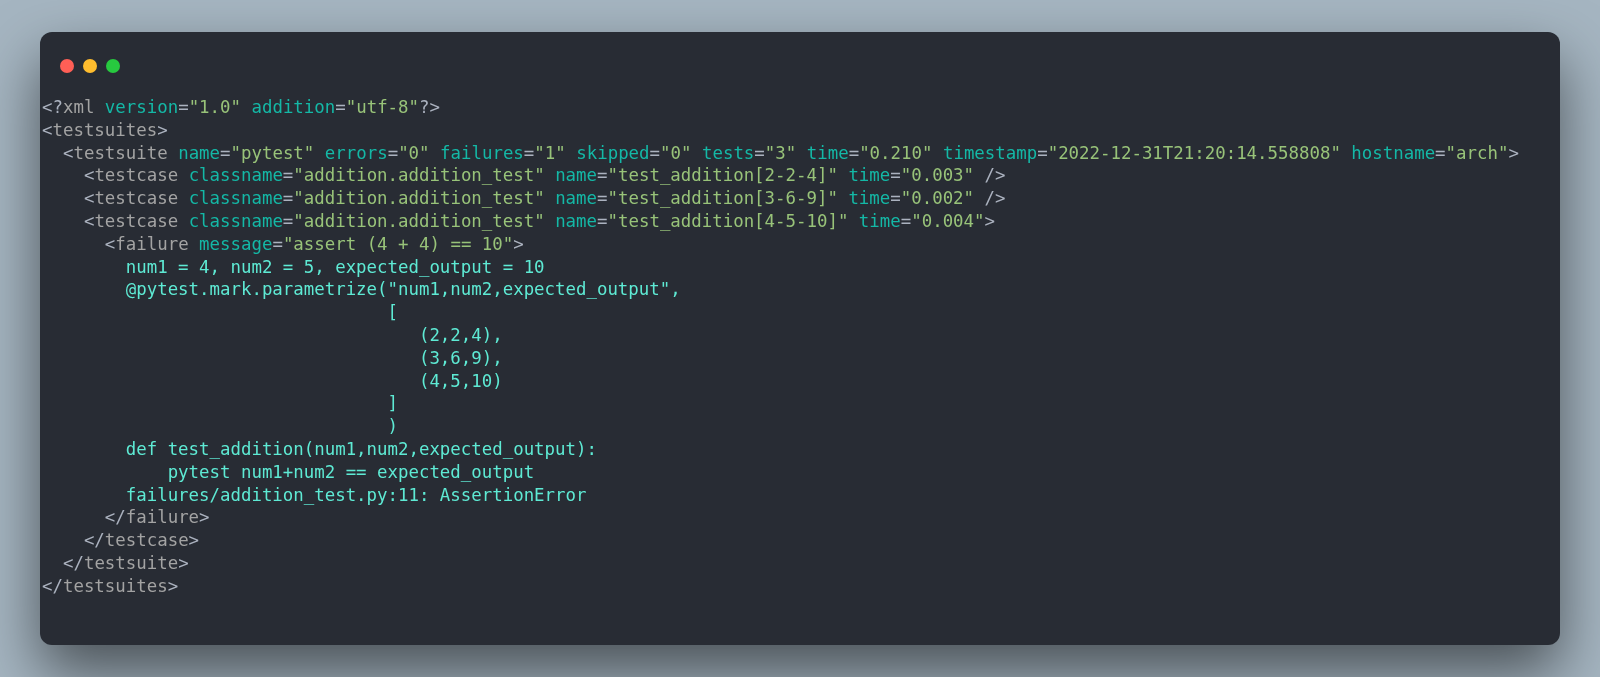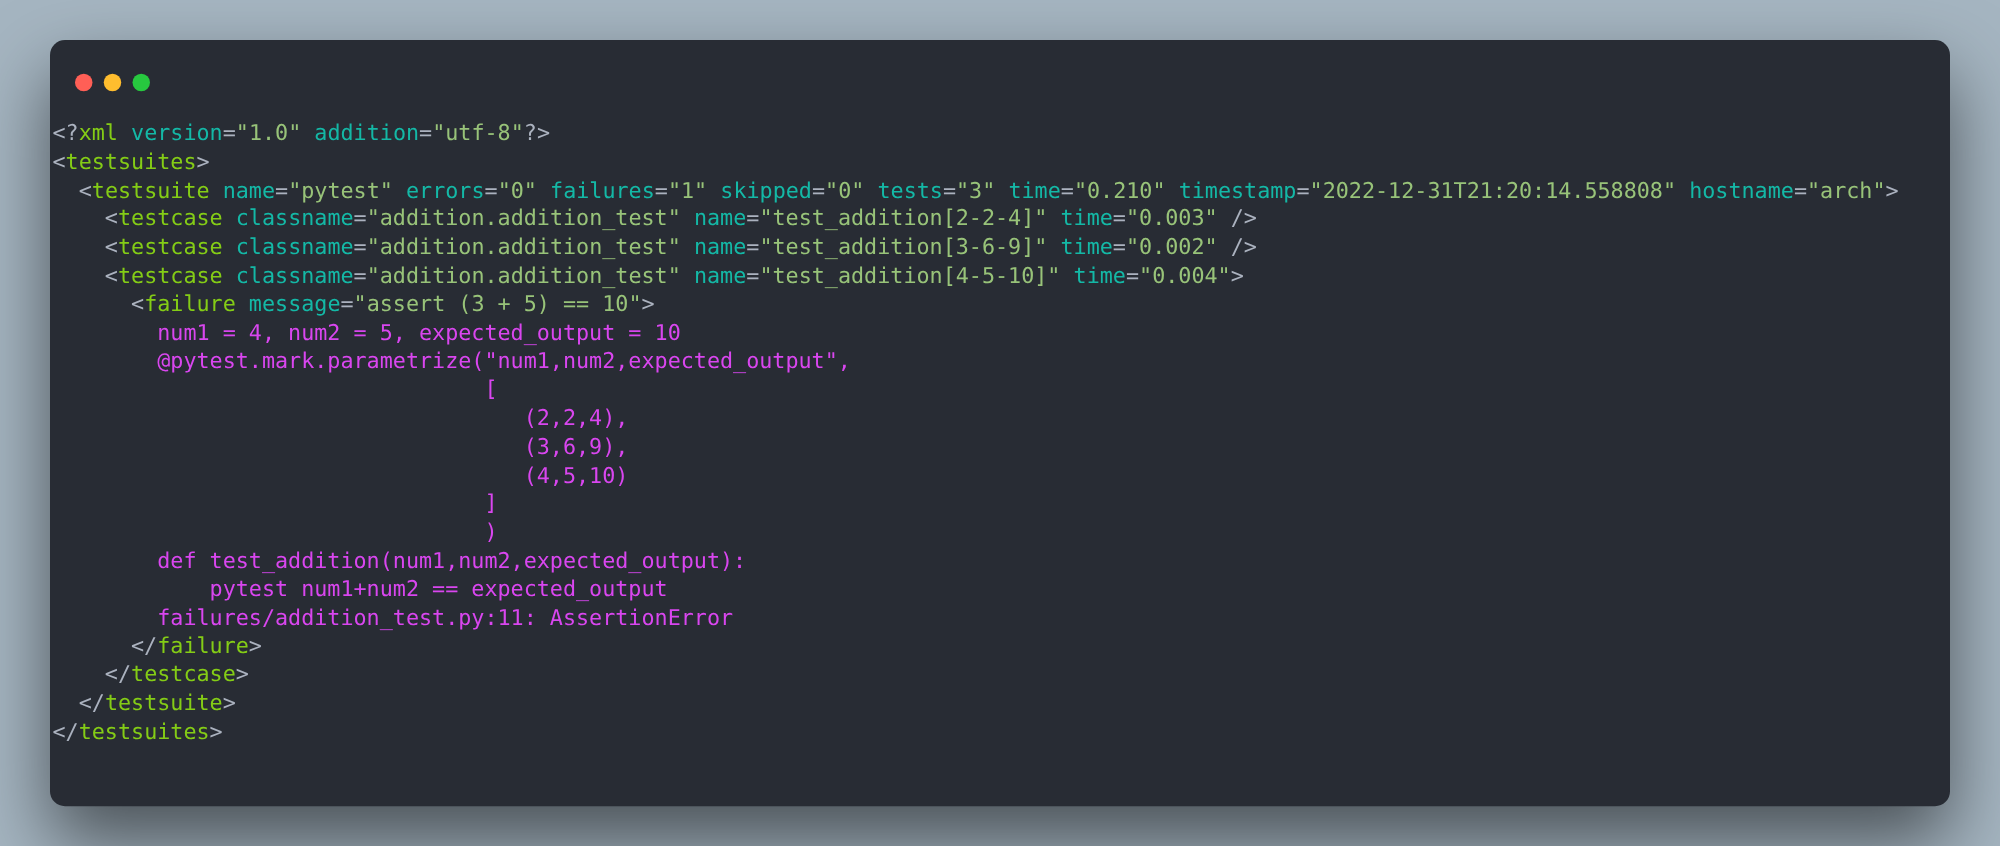--- a/index.html
+++ b/index.html
@@ -43,43 +43,43 @@
     padding: 14px 2px 20px 2px;
     font-size: 17.4px;
     line-height: 22.8px;
     color: #abb2bf;
     white-space: pre;
     overflow: hidden;
   }
 
   
   .br { color:#abb2bf; }          
-  .tag{ color:#84cc16; }          
+  .tag{ color:#a3a3a3; }          
   .attr{ color:#14b8a6; }         
   .eq { color:#abb2bf; }          
   .str{ color:#98c379; }          
-  .txt{ color:#d946ef;text-align:right; }          
+  .txt{ color:#5eead4;text-align:right; }          
 </style>
 </head>
 <body>
 
 <div class="frame">
   <div class="traffic-lights">
     <span class="dot red"></span>
     <span class="dot yellow"></span>
     <span class="dot green"></span>
   </div>
 
 <pre class="code"><span class="br">&lt;?</span><span class="tag">xml</span> <span class="attr">version</span><span class="eq">=</span><span class="str">"1.0"</span> <span class="attr">addition</span><span class="eq">=</span><span class="str">"utf-8"</span><span class="br">?&gt;</span>
 <span class="br">&lt;</span><span class="tag">testsuites</span><span class="br">&gt;</span>
   <span class="br">&lt;</span><span class="tag">testsuite</span> <span class="attr">name</span><span class="eq">=</span><span class="str">"<span>pytest</span>"</span> <span class="attr">errors</span><span class="eq">=</span><span class="str">"<span>0</span>"</span> <span class="attr">failures</span><span class="eq">=</span><span class="str">"<span>1</span>"</span> <span class="attr">skipped</span><span class="eq">=</span><span class="str">"<span>0</span>"</span> <span class="attr">tests</span><span class="eq">=</span><span class="str">"<span>3</span>"</span> <span class="attr">time</span><span class="eq">=</span><span class="str">"<span>0.210</span>"</span> <span class="attr">timestamp</span><span class="eq">=</span><span class="str">"<span>2022-12-31T21:20:14.558808</span>"</span> <span class="attr">hostname</span><span class="eq">=</span><span class="str">"<span>arch</span>"</span><span class="br">&gt;</span>
     <span class="br">&lt;</span><span class="tag">testcase</span> <span class="attr">classname</span><span class="eq">=</span><span class="str">"<span>addition.addition_test</span>"</span> <span class="attr">name</span><span class="eq">=</span><span class="str">"<span>test_addition[2-2-4]</span>"</span> <span class="attr">time</span><span class="eq">=</span><span class="str">"<span>0.003</span>"</span> <span class="br">/&gt;</span>
     <span class="br">&lt;</span><span class="tag">testcase</span> <span class="attr">classname</span><span class="eq">=</span><span class="str">"<span>addition.addition_test</span>"</span> <span class="attr">name</span><span class="eq">=</span><span class="str">"<span>test_addition[3-6-9]</span>"</span> <span class="attr">time</span><span class="eq">=</span><span class="str">"<span>0.002</span>"</span> <span class="br">/&gt;</span>
     <span class="br">&lt;</span><span class="tag">testcase</span> <span class="attr">classname</span><span class="eq">=</span><span class="str">"<span>addition.addition_test</span>"</span> <span class="attr">name</span><span class="eq">=</span><span class="str">"<span>test_addition[4-5-10]</span>"</span> <span class="attr">time</span><span class="eq">=</span><span class="str">"<span>0.004</span>"</span><span class="br">&gt;</span>
-      <span class="br">&lt;</span><span class="tag">failure</span> <span class="attr">message</span><span class="eq">=</span><span class="str">"<span>assert (3 + 5) == 10</span>"</span><span class="br">&gt;</span>
+      <span class="br">&lt;</span><span class="tag">failure</span> <span class="attr">message</span><span class="eq">=</span><span class="str">"<span>assert (4 + 4) == 10</span>"</span><span class="br">&gt;</span>
   <span class="txt">      num1 = 4, num2 = 5, expected_output = 10</span>
   <span class="txt">      @pytest.mark.parametrize("num1,num2,expected_output",</span>
   <span class="txt">                               [</span>
   <span class="txt">                                  (2,2,4),</span>
   <span class="txt">                                  (3,6,9),</span>
   <span class="txt">                                  (4,5,10)</span>
   <span class="txt">                               ]</span>
   <span class="txt">                               )</span>
   <span class="txt">      def test_addition(num1,num2,expected_output):</span>
   <span class="txt">          pytest num1+num2 == expected_output</span>

